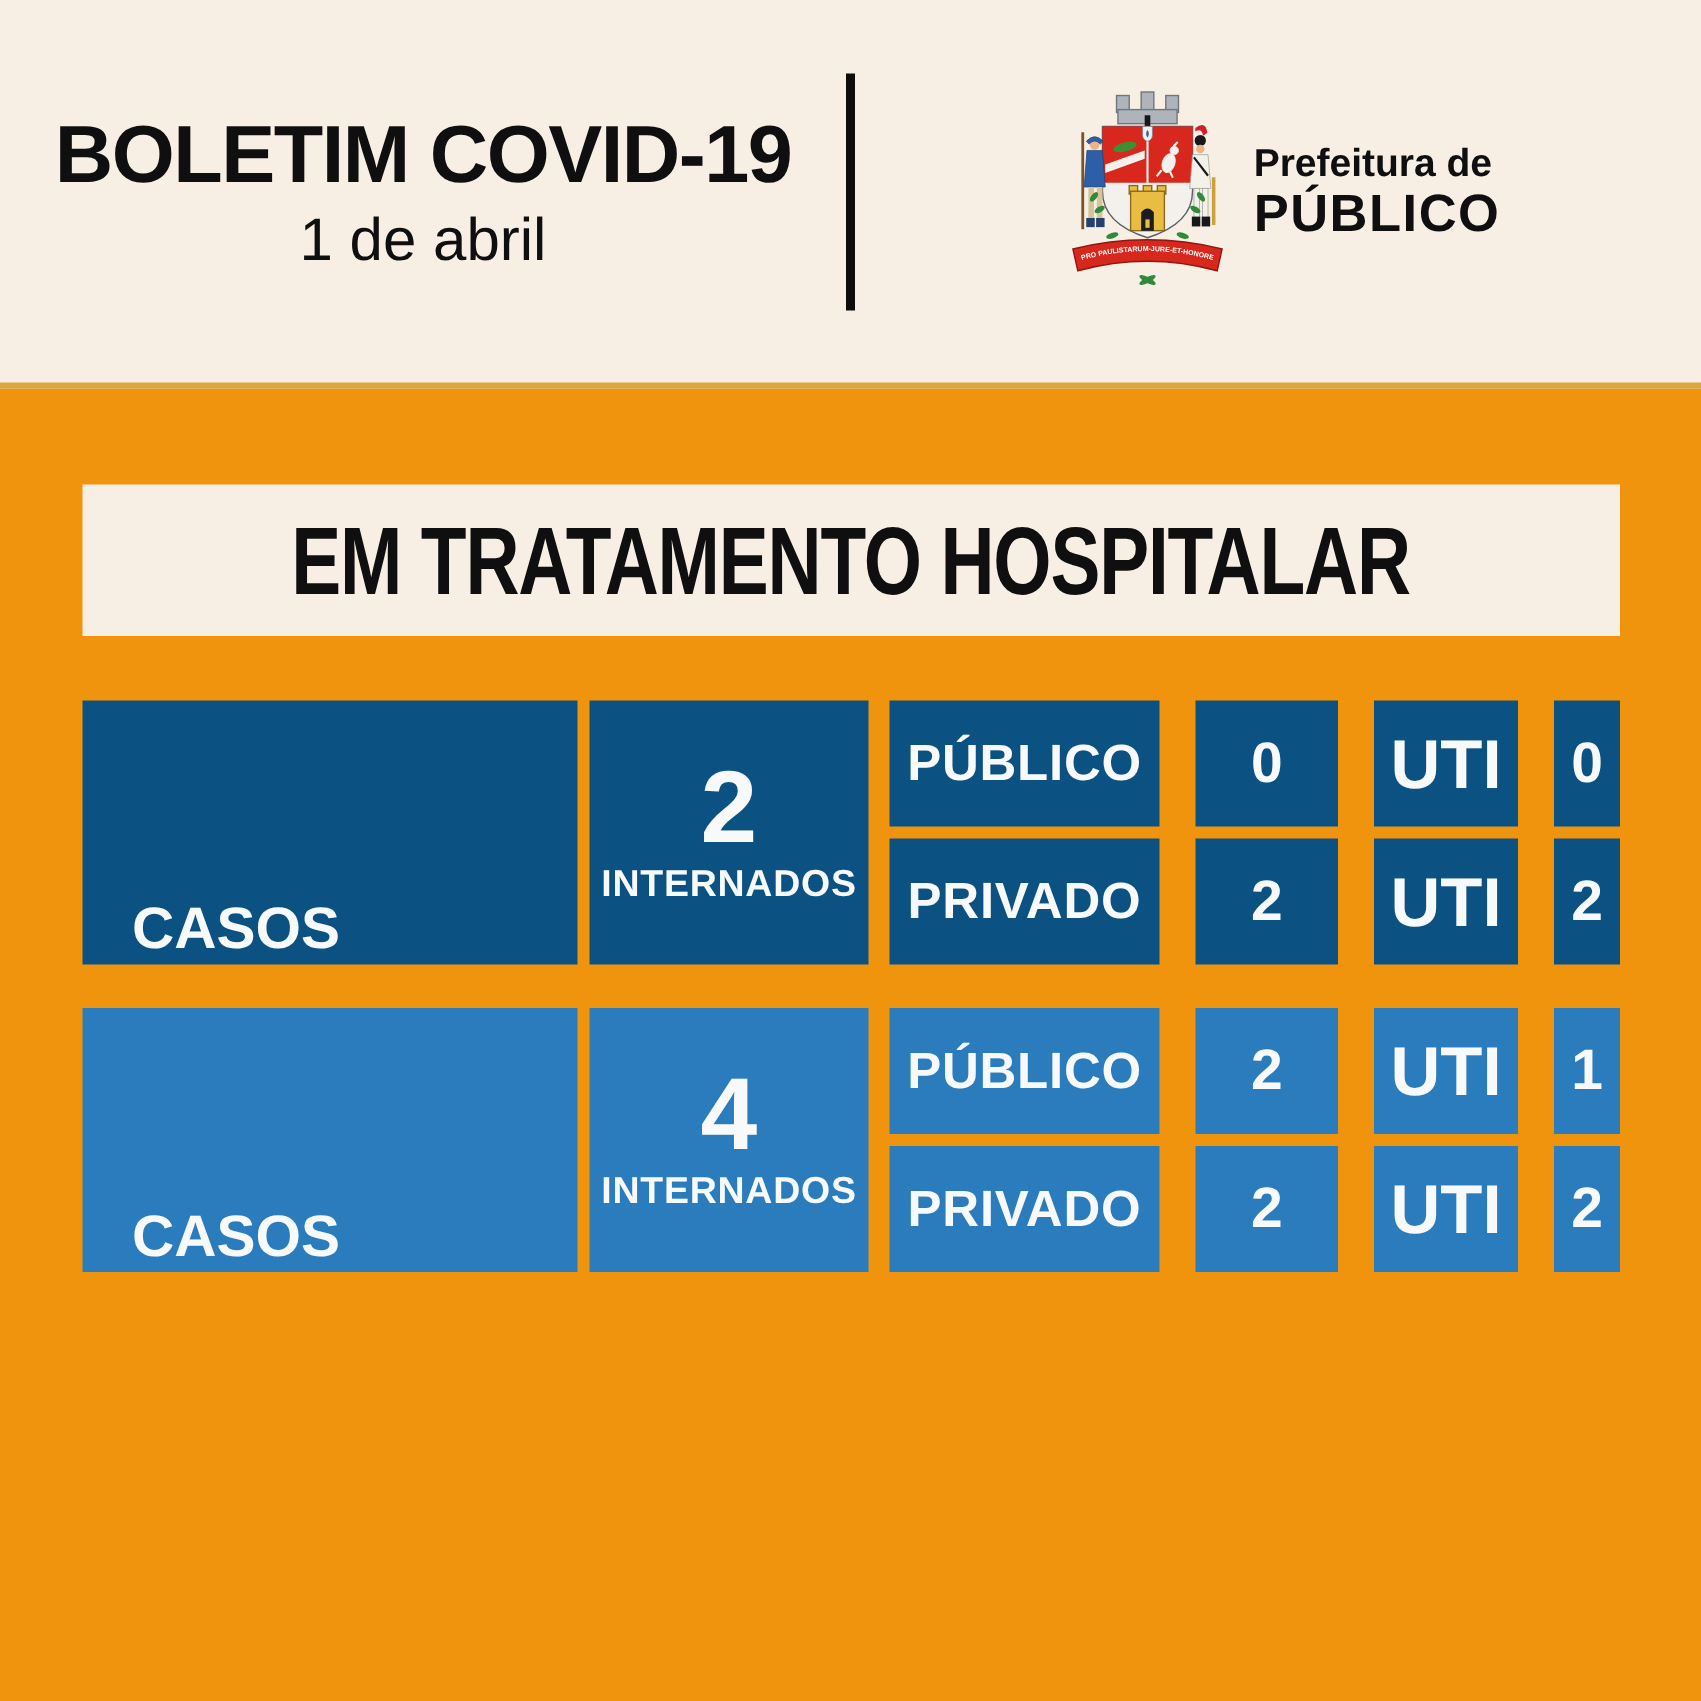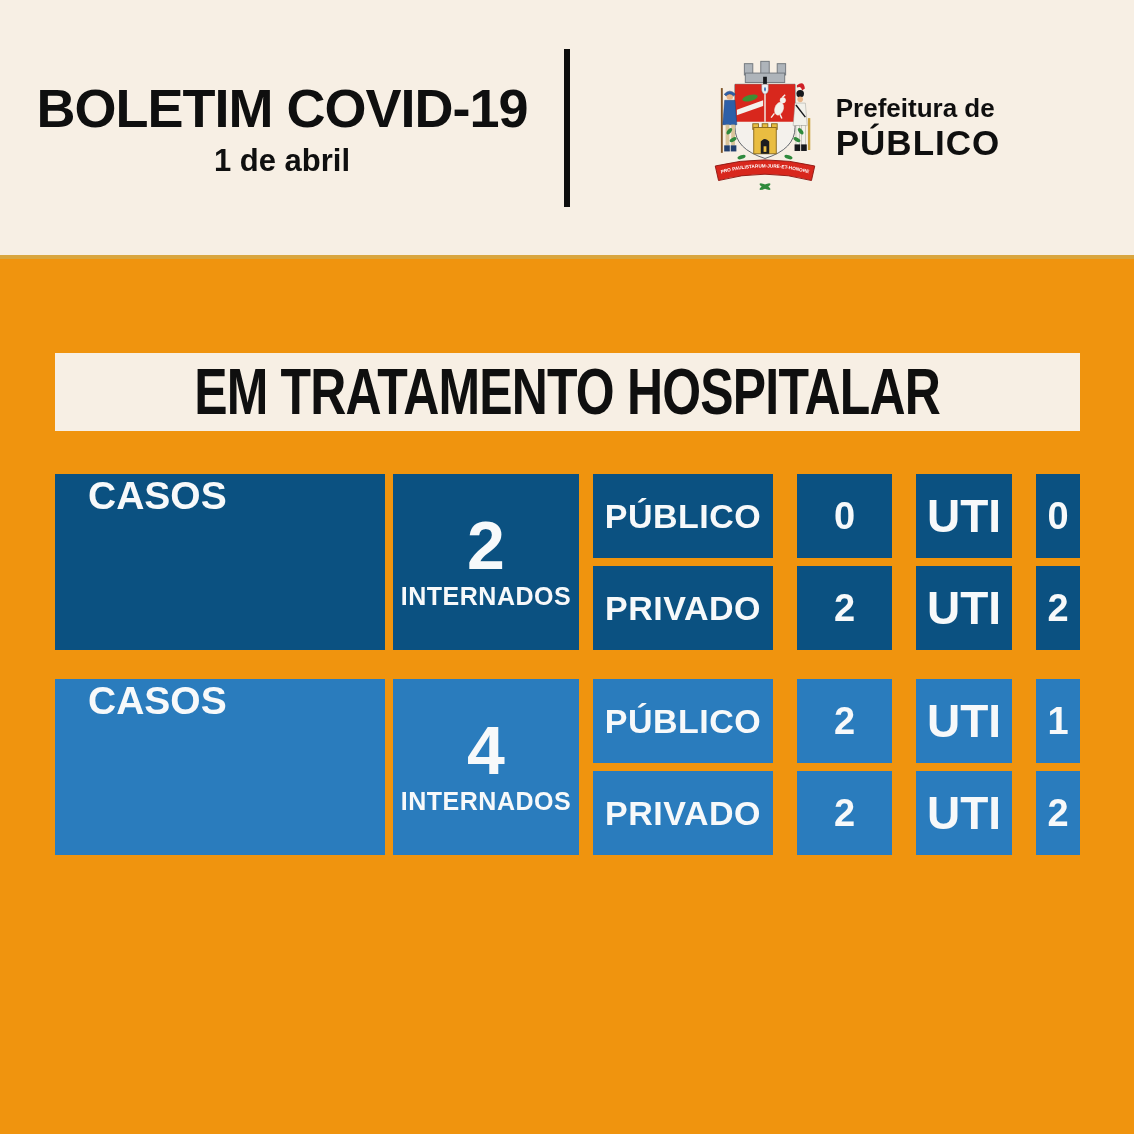--- a/index.html
+++ b/index.html
@@ -33,22 +33,22 @@
     align-items:center;
     justify-content:center;
   }
   .bulletin-title{
     font-size:54px;
     font-weight:bold;
     letter-spacing:-1px;
     white-space:nowrap;
   }
   .bulletin-date{
-    font-size:31px;
-    font-weight:bold;
+    font-size:40px;
+    font-weight:normal;
     margin-top:4px;
   }
   .header-divider{
     width:6px;
     height:158px;
     background:#0d0d0d;
   }
   .header-right{
     flex:1;
     display:flex;
@@ -56,22 +56,22 @@
     justify-content:center;
     gap:10px;
   }
   .crest{display:block;}
   .org-name{display:flex;flex-direction:column;line-height:1;}
   .org-top{font-size:26px;font-weight:bold;}
   .org-bottom{font-size:35px;font-weight:bold;letter-spacing:1px;margin-top:4px;}
   
   .main{padding:0 54px 0 55px;}
   .banner{
-    margin-top:94px;
-    height:78px;
+    margin-top:64px;
+    height:101px;
     background:var(--cream);
     display:flex;
     align-items:center;
     justify-content:center;
   }
   .banner-title{
     font-size:64px;
     font-weight:bold;
     white-space:nowrap;
     transform:scaleX(0.78);
@@ -83,21 +83,21 @@
   }
   .row-confirmed{margin-top:43px;}
   .row-suspected{margin-top:29px;}
   .row-confirmed .card,.row-confirmed .cell{background:var(--dark-blue);}
   .row-suspected .card,.row-suspected .cell{background:var(--light-blue);}
   .card,.cell{color:var(--white);}
   .card-category{
     width:330px;
     display:flex;
     flex-direction:column;
-    justify-content:space-between;
+    justify-content:flex-end;
     padding-left:33px;
     font-size:39px;
     font-weight:bold;
     line-height:1.15;
   }
   .card-count{
     width:186px;
     margin-left:8px;
     display:flex;
     flex-direction:column;

